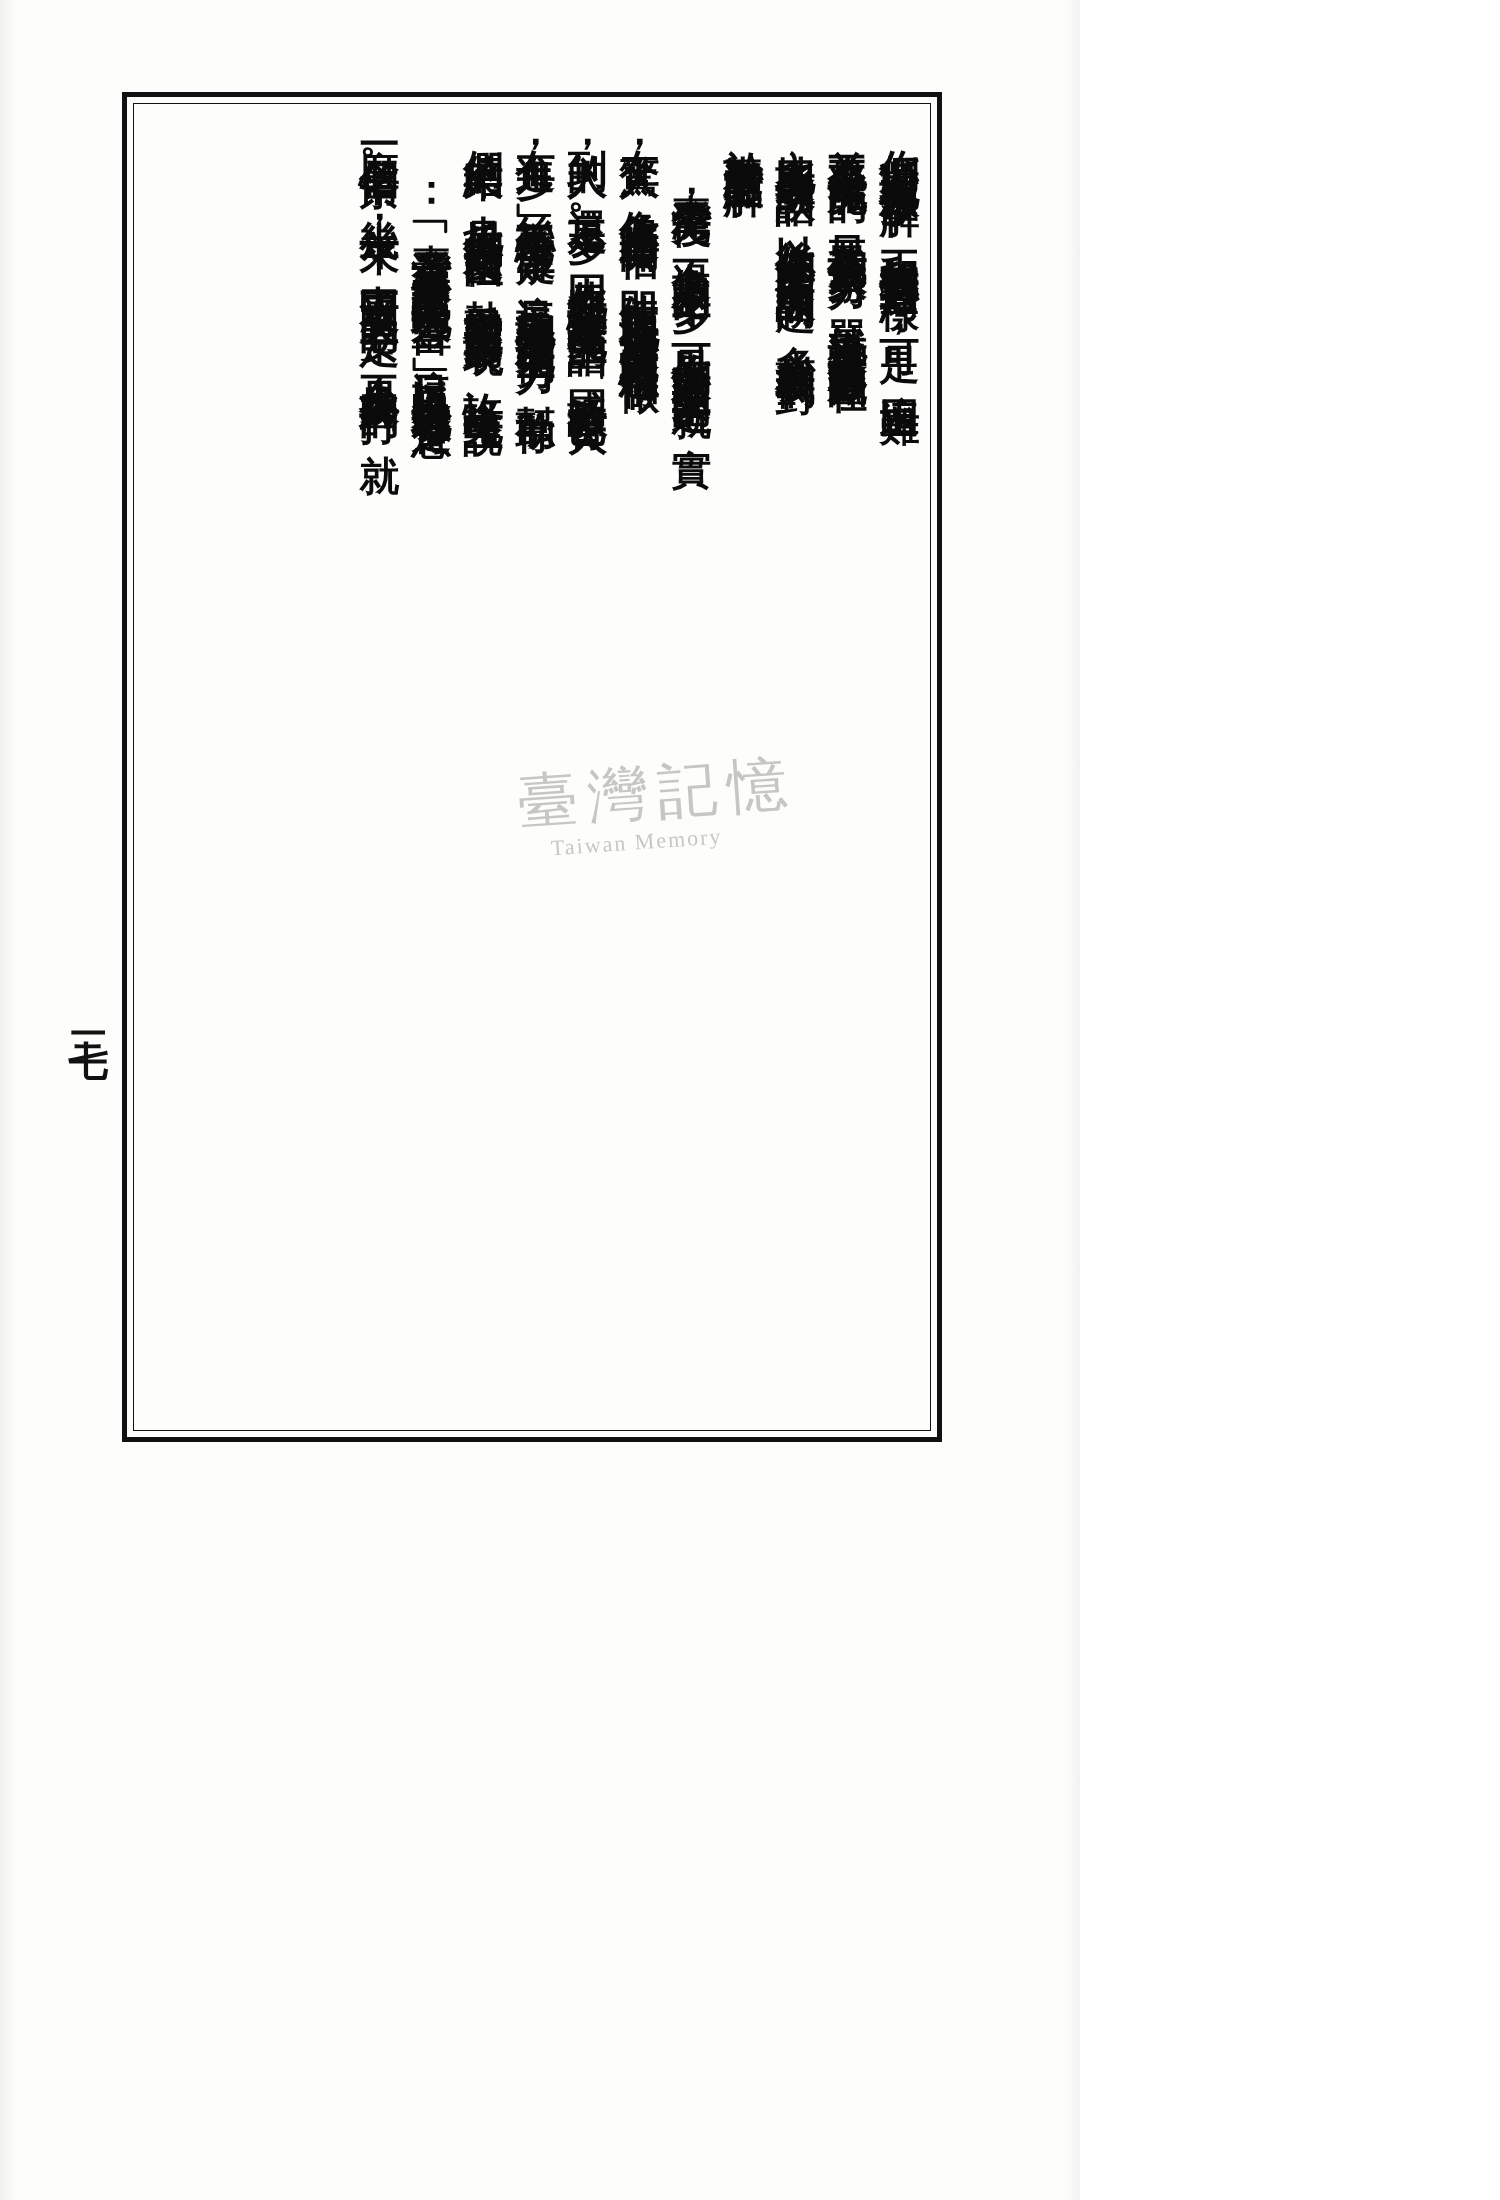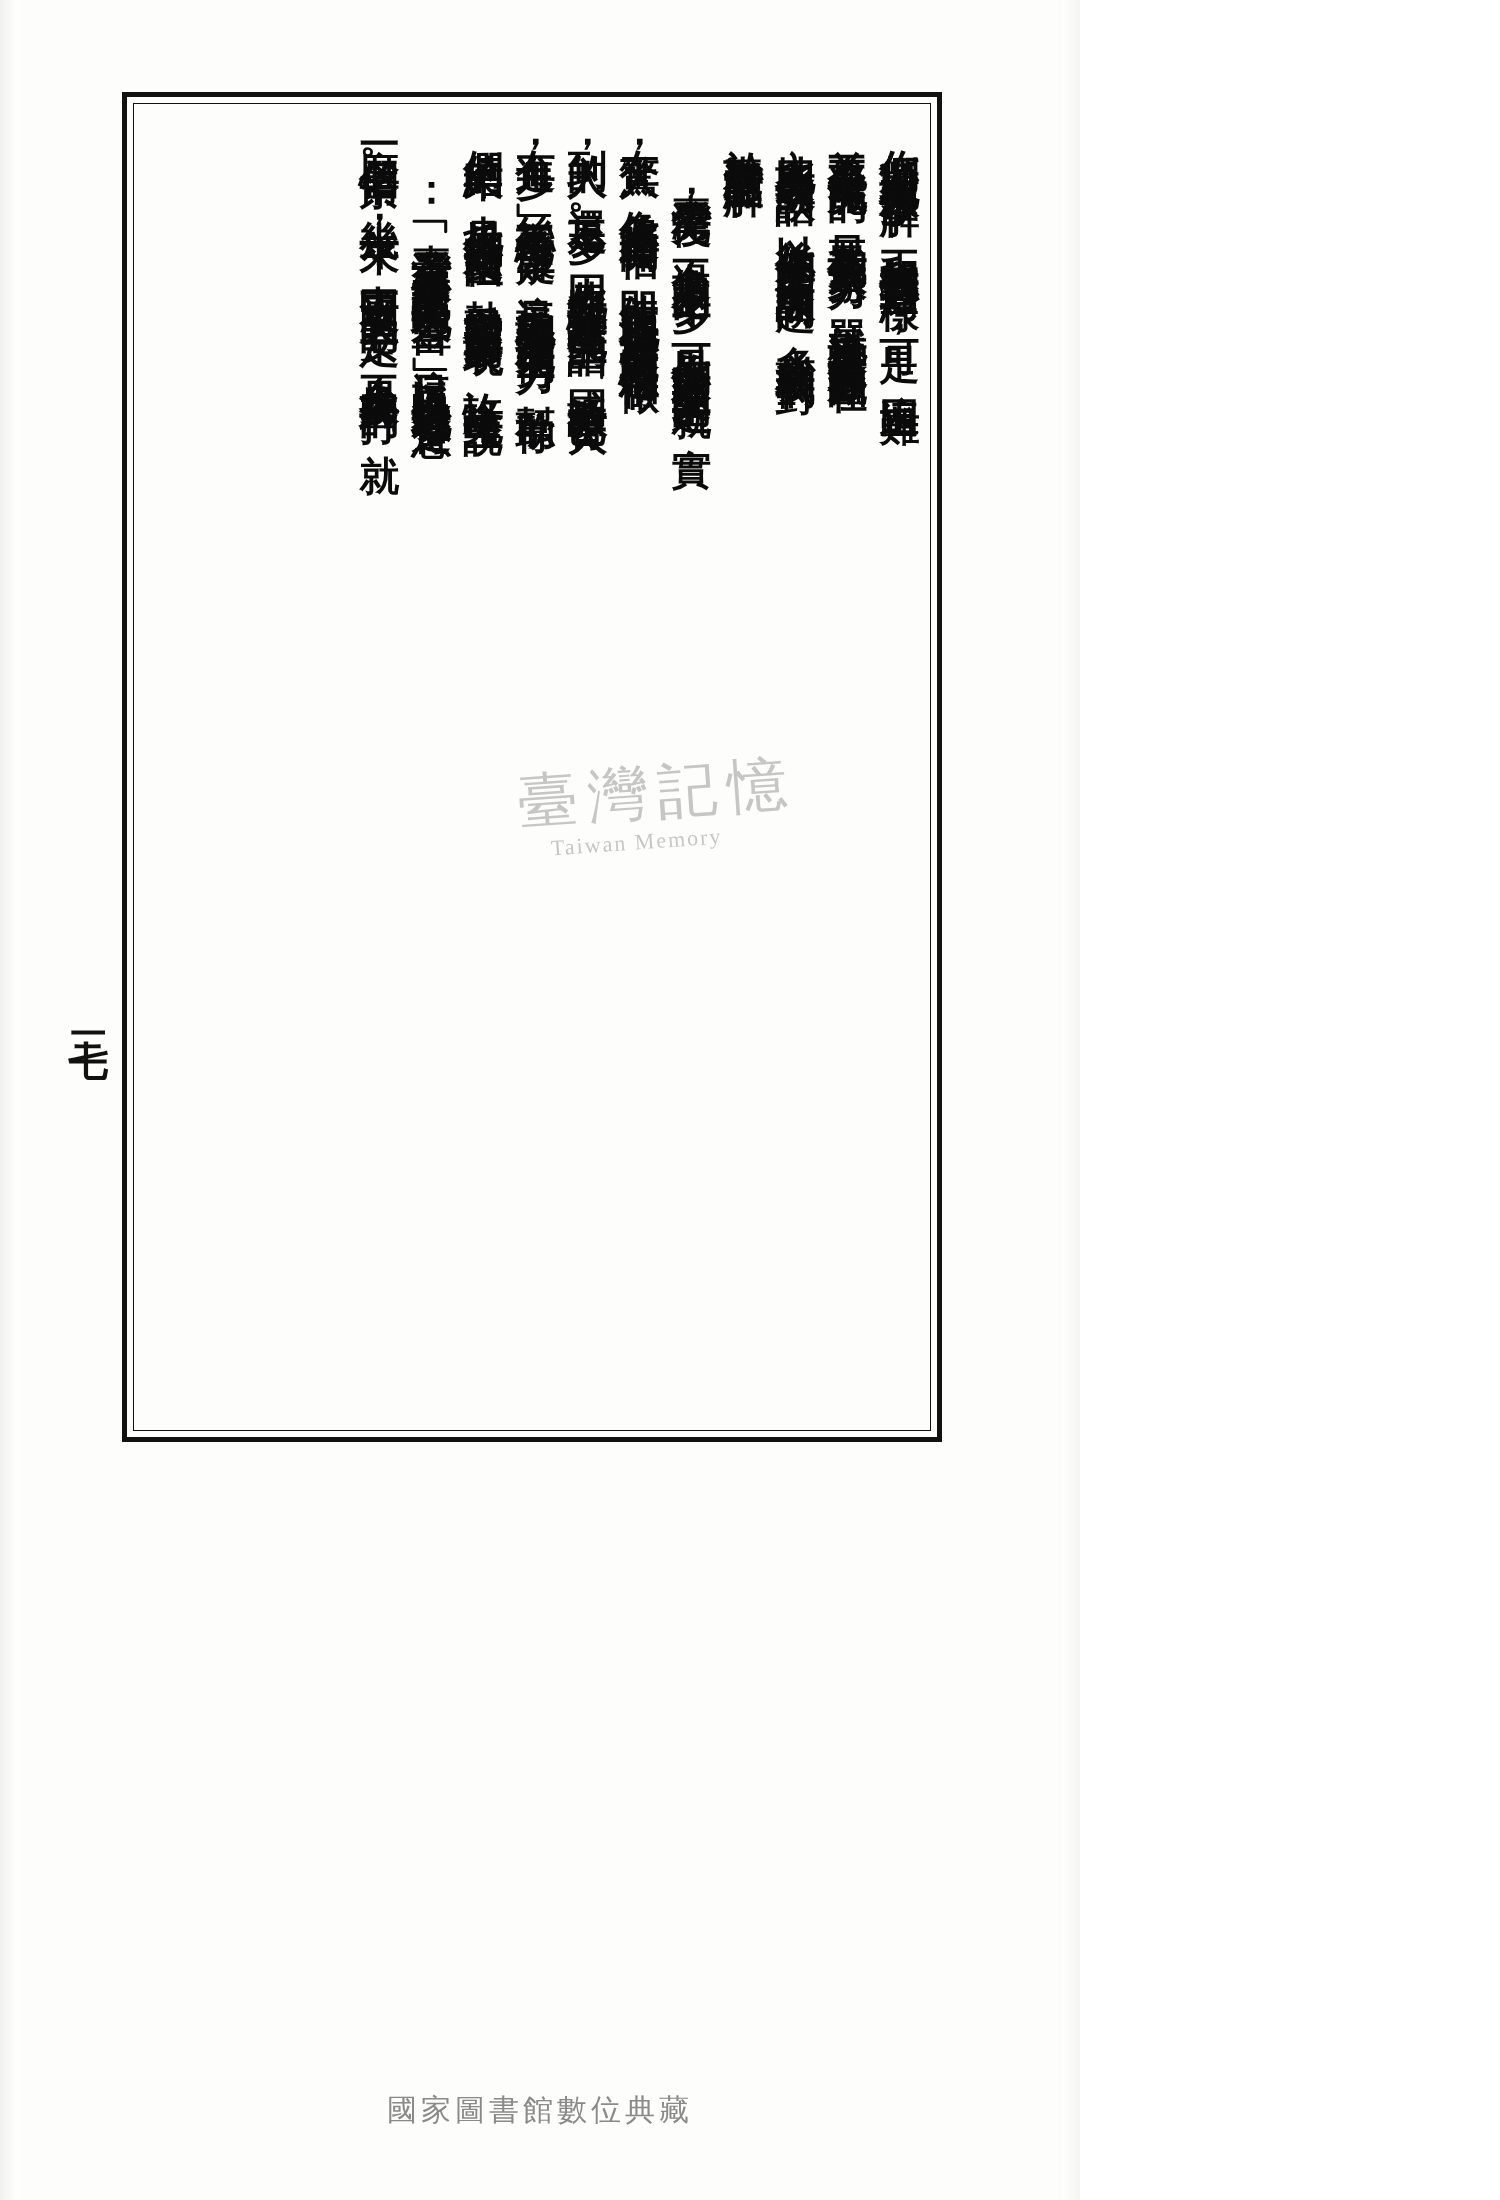--- a/index.html
+++ b/index.html
@@ -178,16 +178,15 @@
     <div class="vcol">麼一個情景。幾十年來，中國沒有一天的安定，不是挨外國的打，就</div>
   </div>
 
   <div class="page-number">三七</div>
 
   <div class="watermark">
     <div class="wm-cn">臺灣記憶</div>
     <div class="wm-en">Taiwan Memory</div>
   </div>
 
-  <div class="bottom-caption">國家圖書館數位典藏</div>
 </div>
 
 <div class="canvas-rest"></div>
 
 </body></html>

